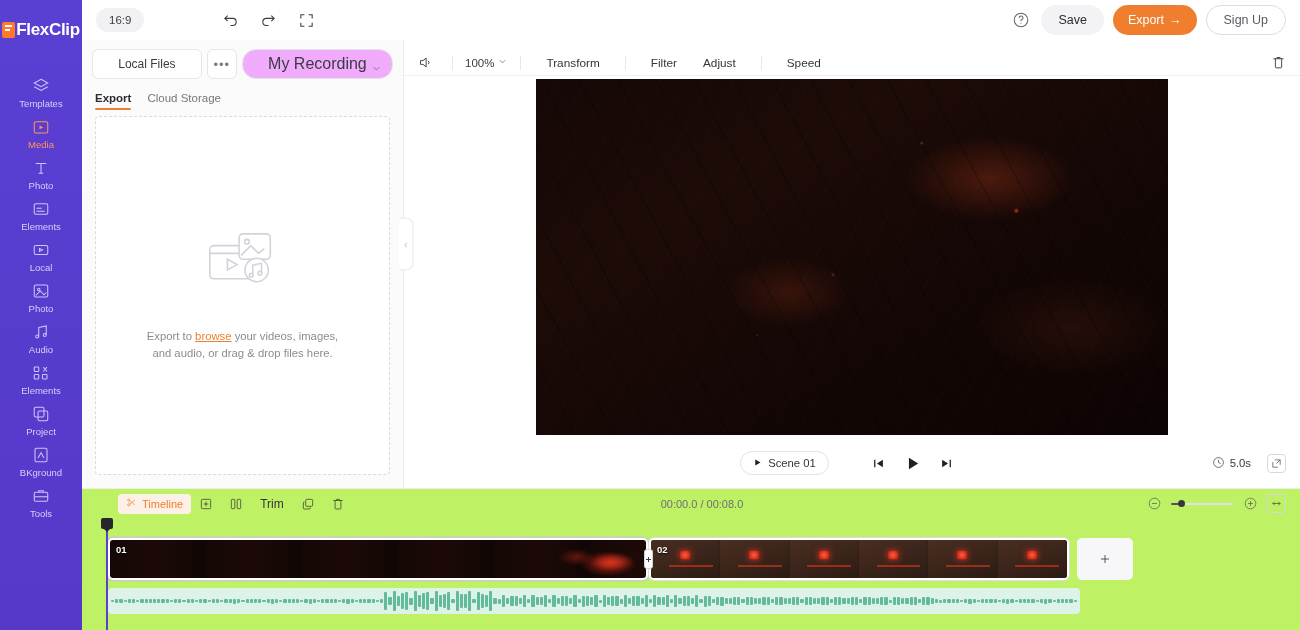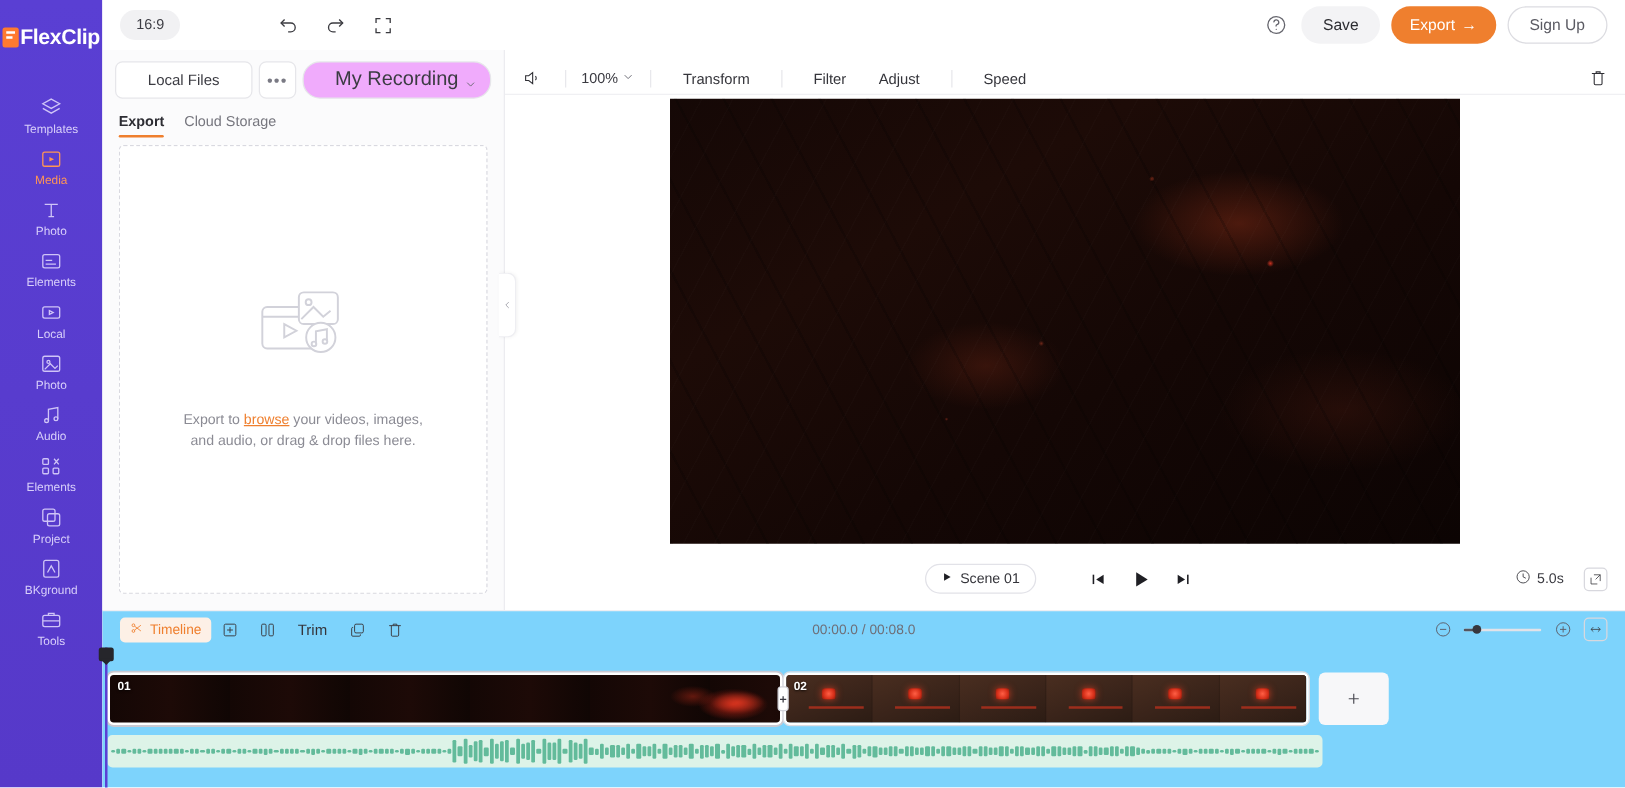--- a/index.html
+++ b/index.html
@@ -172,21 +172,21 @@
   }
   .ctl { width: 34px; height: 28px; display: flex; align-items: center; justify-content: center; cursor: pointer; }
   .ctl svg { fill: #1f1f24; }
   .pv-right { position: absolute; right: 14px; display: flex; align-items: center; gap: 16px; }
   .dur { display: flex; align-items: center; gap: 5px; font-size: 11.3px; color: #39393f; cursor:pointer;}
   .dur svg { width: 13px; height: 13px; stroke: #39393f; fill: none; stroke-width: 1.3; }
   .fs-btn { width: 19px; height: 19px; border: 1px solid #d8d8de; border-radius: 4px; display:flex;align-items:center;justify-content:center;cursor:pointer;}
   .fs-btn svg{width:11px;height:11px;stroke:#39393f;fill:none;stroke-width:1.4;}
 
   
-  .timeline { height: 142px; flex: 0 0 142px; background: #7dd3fc; border-top:1px solid #eeeef2; position: relative; }
+  .timeline { height: 142px; flex: 0 0 142px; background: #bef264; border-top:1px solid #eeeef2; position: relative; padding-left: 22px; }
   .tl-bar { height: 29px; display: flex; align-items: center; padding: 0 14px; gap: 0; position: relative;}
   .tl-badge {
     background: #fdf0e6; color: #ef7f2e; border-radius: 4px; height: 20px;
     padding: 0 8px; display: flex; align-items: center; gap: 5px; font-size: 11px; cursor: pointer;
   }
   .tl-badge svg { width:11px;height:11px;stroke:#ef7f2e;fill:none;stroke-width:1.5;}
   .tl-ico { width: 30px; height: 24px; display: flex; align-items: center; justify-content: center; cursor: pointer; }
   .tl-ico svg { width: 14px; height: 14px; stroke: #3a3a40; fill: none; stroke-width: 1.3; }
   .tl-trim { font-size: 12px; color: #35353b; cursor: pointer; padding: 0 9px; }
   .tl-time {

